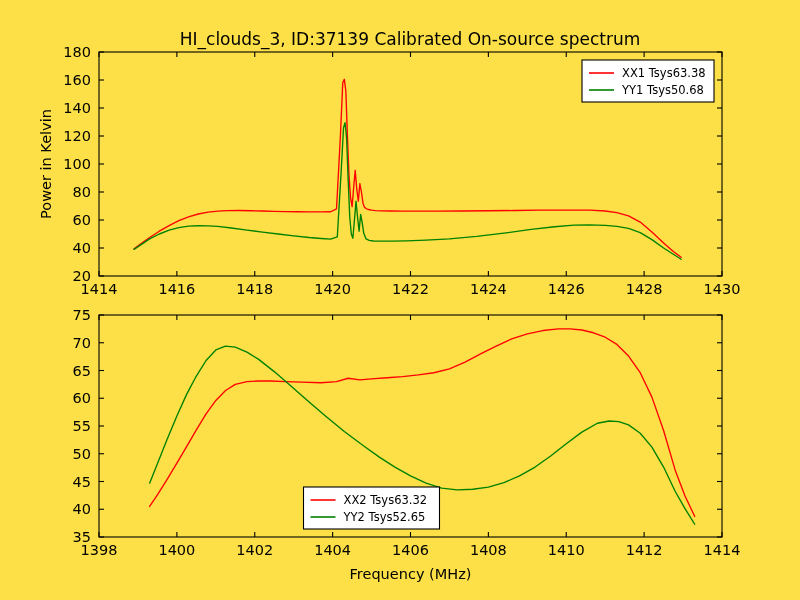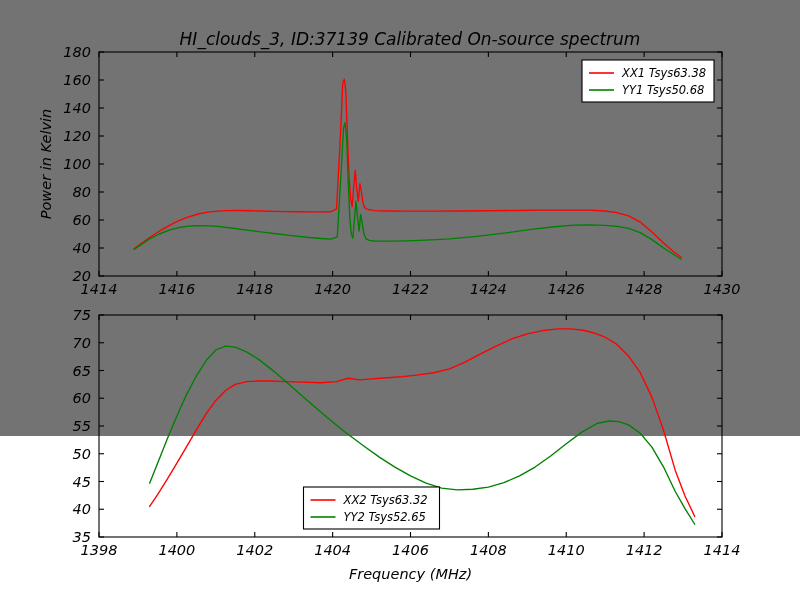--- a/index.html
+++ b/index.html
@@ -9,23 +9,22 @@
   }
   body {
     width: 800px;
     height: 600px;
     font-family: "DejaVu Sans", sans-serif;
     overflow: hidden;
   }
   #figure {
     position: relative;
     width: 800px;
-    height: 436px;
-    background: #737373;
-    font-style: italic;
+    height: 600px;
+    background: #fde047;
   }
   .plot-svg {
     position: absolute;
     left: 0;
     top: 0;
     width: 800px;
     height: 600px;
   }
   text {
     font-family: "DejaVu Sans", sans-serif;

